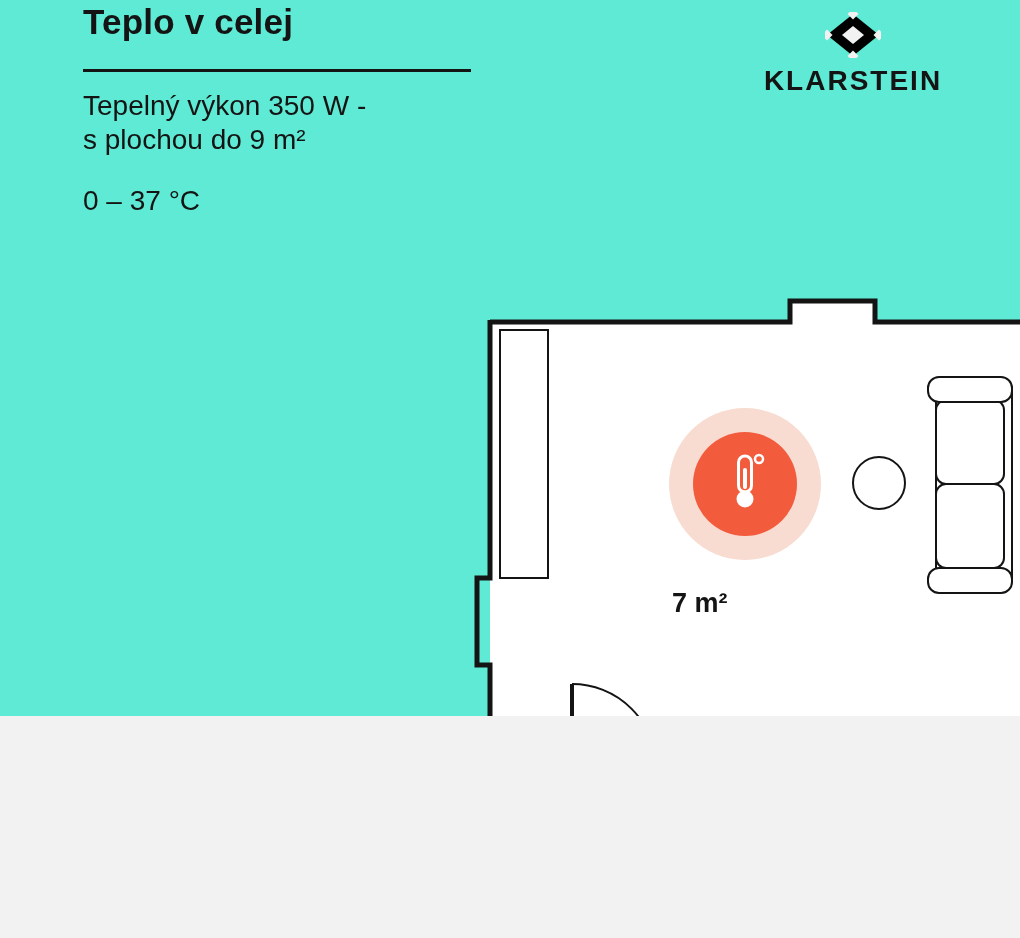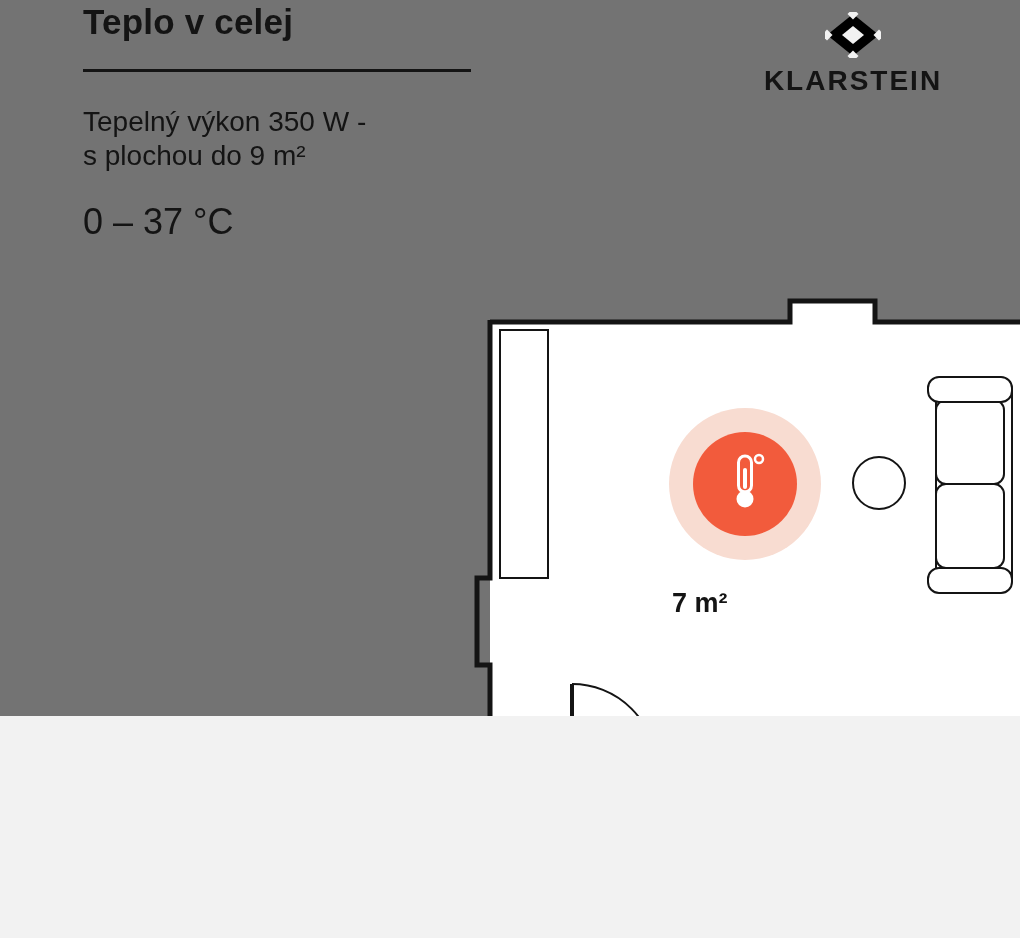--- a/index.html
+++ b/index.html
@@ -7,49 +7,49 @@
     background:#F2F2F2;
     font-family:"Liberation Sans", sans-serif;
     color:#141414;
     -webkit-font-smoothing:antialiased;
   }
   .canvas {
     position:relative;
     width:1020px;
     height:716px;
     overflow:hidden;
-    background:#737373;
+    background:#5eead4;
     text-decoration:underline;
   }
   .floorplan-svg { position:absolute; left:0; top:0; }
 
   .header-text { position:absolute; left:83px; top:0; }
   .title {
     font-size:35px;
     font-weight:700;
     line-height:44px;
     letter-spacing:0.2px;
   }
   .title span { display:block; }
   .divider {
     width:388px;
     height:3px;
     background:#141414;
     margin-top:25px;
   }
   .description {
-    margin-top:33px;
+    margin-top:17px;
     font-size:28px;
     line-height:34px;
     font-weight:400;
   }
   .description span { display:block; }
   .temp-range {
     margin-top:28px;
-    font-size:36px;
+    font-size:28px;
     font-weight:400;
   }
 
   .brand {
     position:absolute;
     left:758px;
     top:12px;
     width:190px;
     text-align:center;
   }

